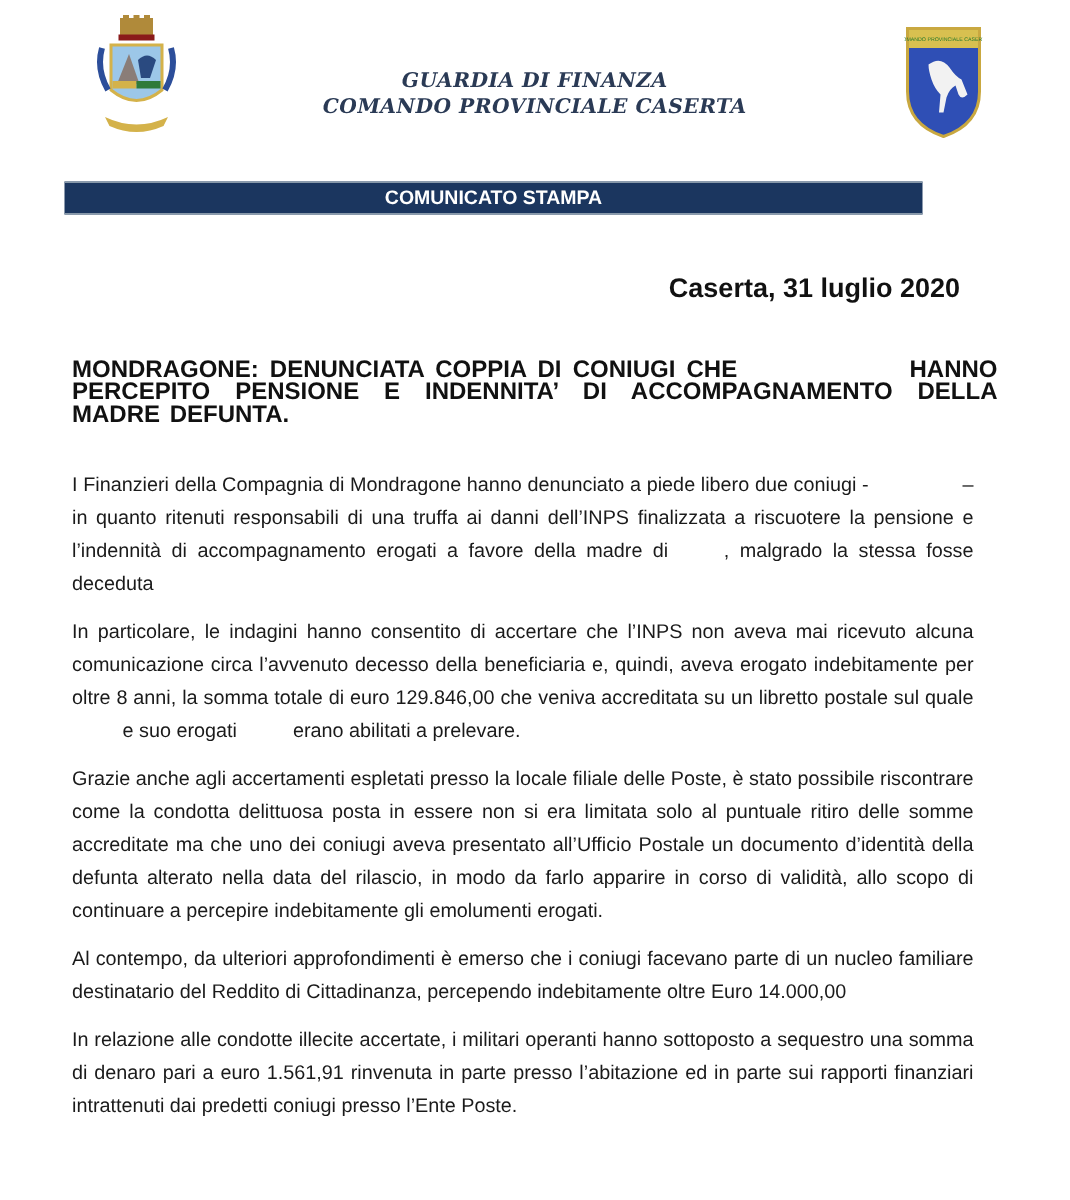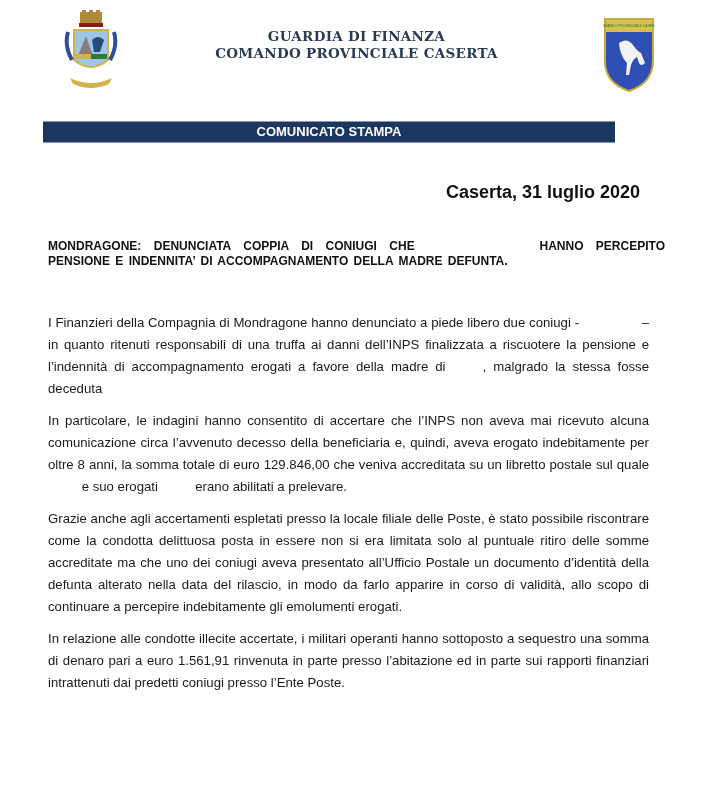--- a/index.html
+++ b/index.html
@@ -1,22 +1,22 @@
 <!DOCTYPE html>
 <html><head>
 <meta charset="utf-8">
 <style>
   html, body { margin:0; padding:0; background:#ffffff; }
   body { width:713px; height:800px; position:relative; overflow:hidden; font-family:"Liberation Sans", sans-serif; color:#111; }
   .logo-left { position:absolute; left:62px; top:10px; width:58px; height:82px; }
   .logo-right { position:absolute; left:603px; top:17px; width:52px; height:75px; }
-  .header-title { position:absolute; left:0; width:713px; top:28px; text-align:center; font-family:"DejaVu Serif", "Liberation Serif", serif; font-weight:bold; color:#2a3a55; font-size:13.5px; line-height:17px; letter-spacing:0.3px; }
+  .header-title { position:absolute; left:0; width:713px; top:46px; text-align:center; font-family:"DejaVu Serif", "Liberation Serif", serif; font-weight:bold; color:#2a3a55; font-size:13.5px; line-height:17px; letter-spacing:0.3px;font-style:italic; }
   .banner { position:absolute; left:43px; top:121px; width:572px; height:20px; background:#1b365f; border-top:1px solid #8899aa; border-bottom:1px solid #8899aa; color:#fff; font-weight:bold; font-size:13px; text-align:center; line-height:20px; }
   .dateline { position:absolute; right:73px; top:182px; font-weight:bold; font-size:18px; }
-  .headline { position:absolute; left:48px; top:239px; width:617px; font-weight:bold; font-size:12px; line-height:15px; text-align:justify; word-spacing:2px; }
+  .headline { position:absolute; left:48px; top:239px; width:617px; font-weight:bold; font-size:16px; line-height:15px; text-align:justify; word-spacing:2px; }
   .headline .gap { display:inline-block; width:100px; }
   .body { position:absolute; left:48px; top:312px; width:617px; font-size:13.2px; line-height:22px; color:#1a1a1a; }
   .body p { margin:0 16px 10px 0; text-align:justify; }
   .redact { display:inline-block; } .r30 { width:30px; } .r55 { width:55px; }
 </style>
 </head>
 <body>
 
 <div class="logo-left">
   <svg width="58" height="82" viewBox="0 0 58 82">
@@ -67,14 +67,15 @@
     <span class="redact r30"></span><span>, malgrado la stessa fosse deceduta</span>
   </p>
   <p>
     <span>In particolare, le indagini hanno consentito di accertare che l’INPS non aveva mai ricevuto alcuna comunicazione circa l’avvenuto decesso della beneficiaria e, quindi, aveva erogato indebitamente per oltre 8 anni, la somma totale di euro 129.846,00 che veniva accreditata su un libretto postale sul quale</span>
     <span class="redact r30"></span>
     <span>e suo erogati</span>
     <span class="redact r30"></span>
     <span>erano abilitati a prelevare.</span>
   </p>
   <p>Grazie anche agli accertamenti espletati presso la locale filiale delle Poste, è stato possibile riscontrare come la condotta delittuosa posta in essere non si era limitata solo al puntuale ritiro delle somme accreditate ma che uno dei coniugi aveva presentato all’Ufficio Postale un documento d’identità della defunta alterato nella data del rilascio, in modo da farlo apparire in corso di validità, allo scopo di continuare a percepire indebitamente gli emolumenti erogati.</p>
+  <p>Al contempo, da ulteriori approfondimenti è emerso che i coniugi facevano parte di un nucleo familiare destinatario del Reddito di Cittadinanza, percependo indebitamente oltre Euro 14.000,00</p>
   <p>In relazione alle condotte illecite accertate, i militari operanti hanno sottoposto a sequestro una somma di denaro pari a euro 1.561,91 rinvenuta in parte presso l’abitazione ed in parte sui rapporti finanziari intrattenuti dai predetti coniugi presso l’Ente Poste.</p>
 </div>
 
 </body></html>

